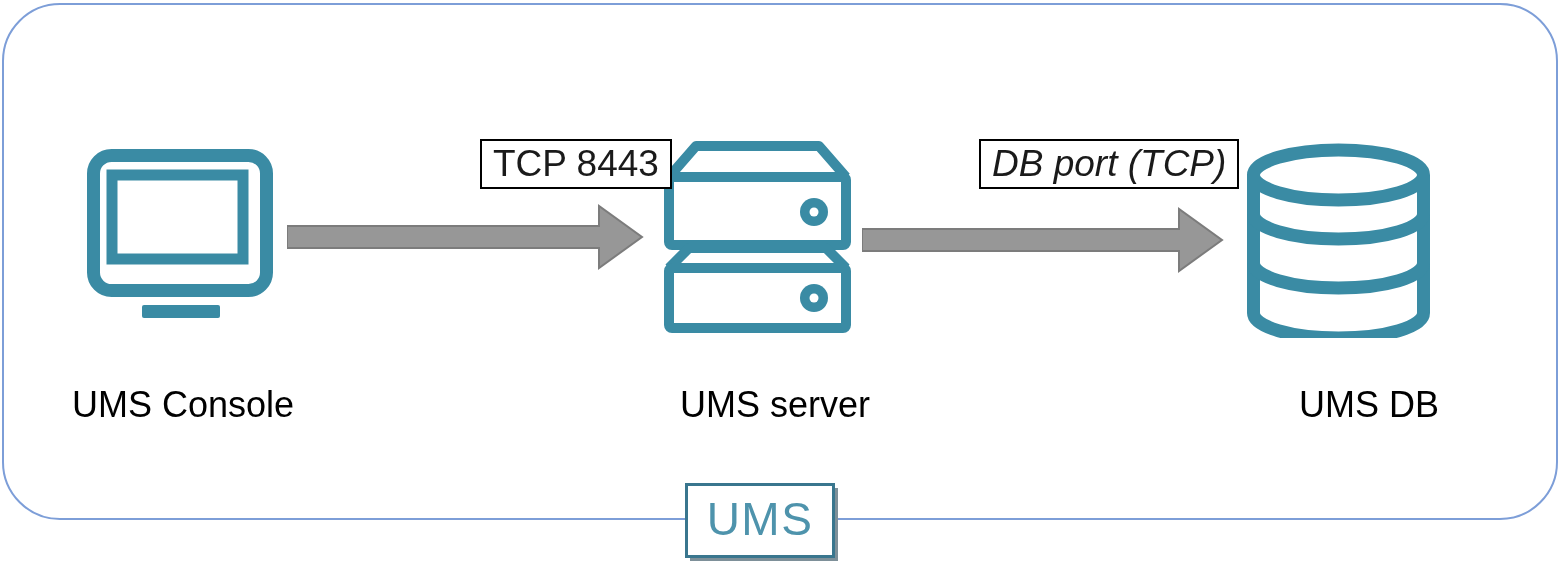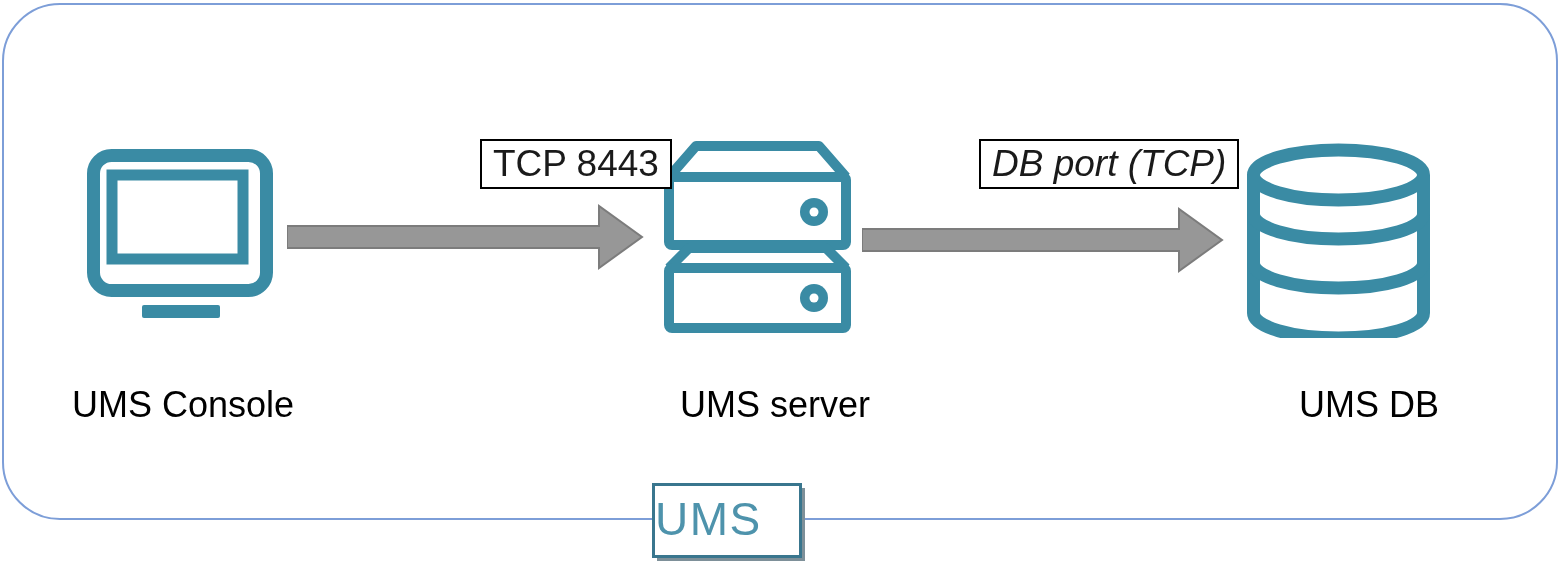--- a/index.html
+++ b/index.html
@@ -47,31 +47,31 @@
     line-height: 1.25;
     white-space: nowrap;
     z-index: 2;
   }
   .arrow-svg {
     position: absolute;
     z-index: 1;
   }
   .ums-badge {
     position: absolute;
-    left: 652px;
+    left: 685px;
     top: 483px;
     width: 150px;
     height: 75px;
     background: #ffffff;
     border: 3px solid #39768e;
     box-sizing: border-box;
     box-shadow: 4px 4px 0 -1px #7e9099;
     display: flex;
     align-items: center;
-    justify-content: flex-start;
+    justify-content: center;
     z-index: 3;
   }
   .ums-badge-text {
     font-size: 46px;
     font-weight: 300;
     letter-spacing: 1.5px;
     color: #4e93ac;
     line-height: 1;
     padding-bottom: 4px;
   }

